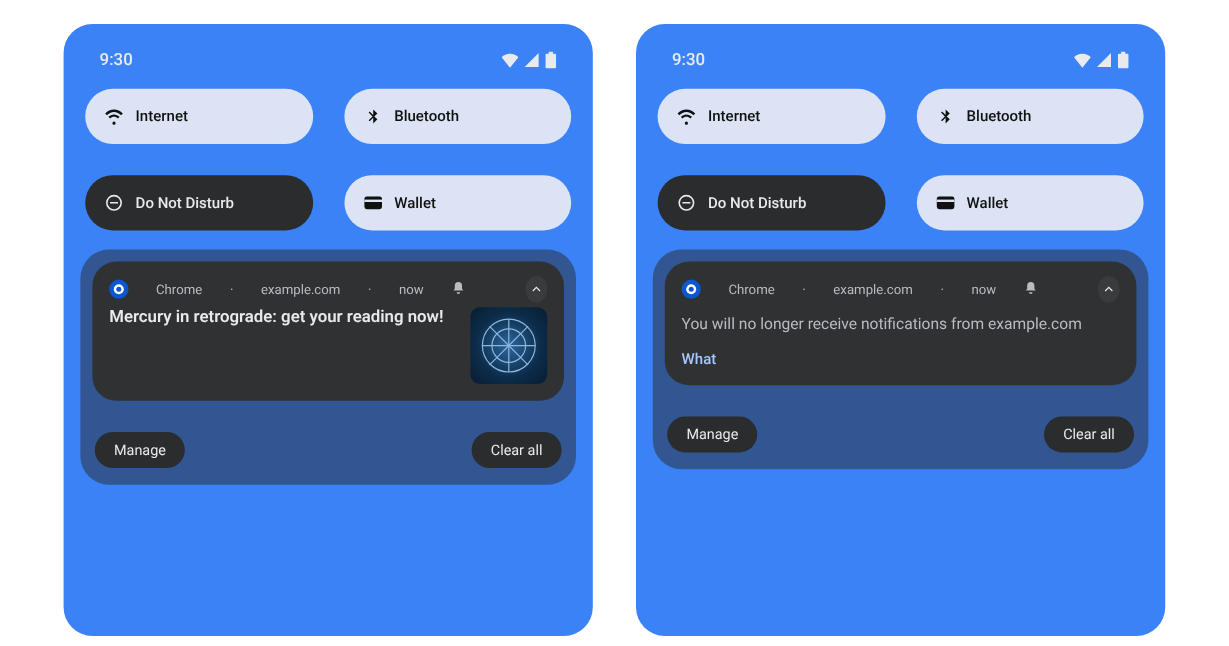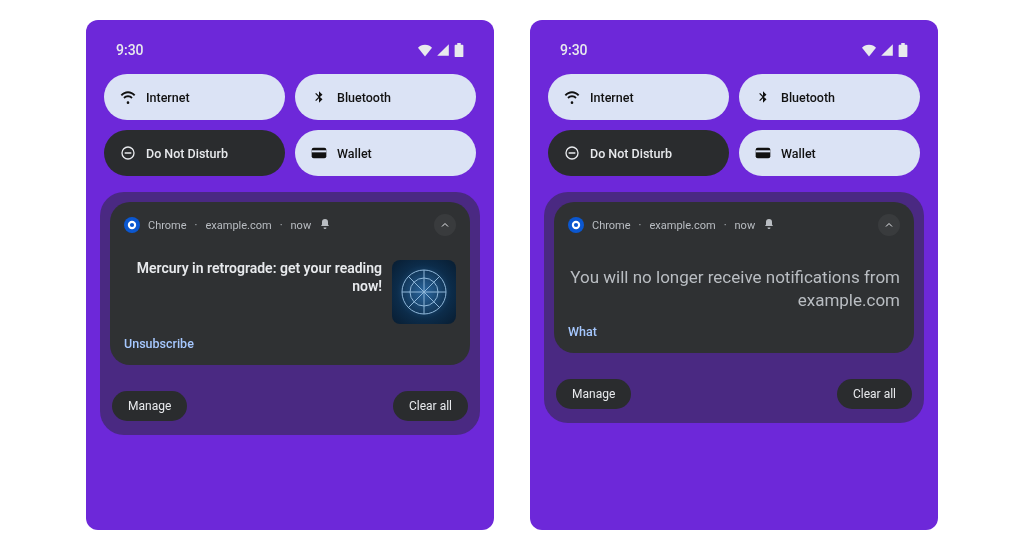--- a/index.html
+++ b/index.html
@@ -1,37 +1,37 @@
 <!DOCTYPE html>
 <html><head>
 <meta charset="utf-8">
 <style>
   * { box-sizing: border-box; margin: 0; padding: 0; }
   html, body { width: 1024px; height: 538px; background: #fff; font-family: -apple-system, Roboto, "Segoe UI", Arial, sans-serif; }
   .stage { position: relative; width: 1024px; height: 538px; display: flex; justify-content: center; gap: 36px; padding-top: 20px; }
-  .phone { width: 408px; height: 510px; background: #6d28d9; border-radius: 12px; position: relative; overflow: hidden; padding: 10px 12px 0 12px; }
+  .phone { width: 441px; height: 510px; background: #3b82f6; border-radius: 24px; position: relative; overflow: hidden; padding: 10px 12px 0 12px; }
   .statusbar { display: flex; justify-content: space-between; align-items: center; color: #e8eaed; font-size: 14px; font-weight: 500; padding: 12px 18px 8px 18px; }
   .status-icons { display: flex; gap: 4px; align-items: center; }
   .status-icons svg { display: block; }
-  .qs-grid { display: grid; grid-template-columns: 1fr 1fr; gap: 10px; padding: 8px 6px 12px 6px; }
+  .qs-grid { display: grid; grid-template-columns: 1fr 1fr; gap: 26px; padding: 8px 6px 12px 6px; }
   .qs-tile { height: 46px; border-radius: 23px; display: flex; align-items: center; gap: 10px; padding: 0 16px; font-size: 12.5px; font-weight: 500; }
   .qs-on { background: #dbe3f5; color: #111; }
   .qs-off { background: #2a2c2e; color: #e8eaed; }
   .qs-tile .ic { width: 16px; height: 16px; display: flex; align-items: center; justify-content: center; flex-shrink: 0; }
   .shade-box { background: rgba(40,42,44,0.5); border-radius: 24px; margin: 4px 2px 0 2px; padding: 10px 10px 14px 10px; }
   .notif { background: #2f3133; border-radius: 20px; padding: 12px 14px 14px 14px; }
-  .notif-head { display: flex; align-items: center; gap: 8px; font-size: 11px; color: #b9bdc2; }
+  .notif-head { display: flex; align-items: center; gap: 23px; font-size: 11px; color: #b9bdc2; }
   .appicon { width: 16px; height: 16px; border-radius: 50%; background: #0b57d0; display: inline-flex; align-items: center; justify-content: center; flex-shrink: 0; }
   .head-grow { flex: 1; }
   .bell { color: #b9bdc2; }
   .caret { width: 22px; height: 22px; border-radius: 50%; display: flex; align-items: center; justify-content: center; background: rgba(255,255,255,0.05); margin-left: 4px;}
-  .notif-body { display: flex; gap: 10px; margin-top: 24px; text-align: right; }
+  .notif-body { display: flex; gap: 10px; margin-top: 4px; }
   .notif-text { flex: 1; color: #e8eaed; }
   .notif-title { font-size: 14px; font-weight: 600; line-height: 1.25; }
-  .notif-sub { font-size: 17px; color: #b9bdc2; margin-top: 6px; line-height: 1.35; }
+  .notif-sub { font-size: 13px; color: #b9bdc2; margin-top: 6px; line-height: 1.35; }
   .notif-thumb { width: 64px; height: 64px; border-radius: 8px; background: radial-gradient(circle at 50% 50%, #2b679f 0%, #0c2c4a 60%, #081c30 100%); display:flex; align-items:center; justify-content:center; }
   .notif-action { margin-top: 12px; color: #a6c8ff; font-size: 12.5px; font-weight: 500; }
   .shade-footer { display: flex; justify-content: space-between; margin-top: 26px; padding: 0 2px; }
   .chip { background: #2a2c2e; color: #e8eaed; font-size: 12px; padding: 8px 16px; border-radius: 18px; }
 </style>
 </head>
 <body>
 
 <div class="stage">
 
@@ -123,21 +123,20 @@
                 <circle cx="25" cy="25" r="14" fill="none" stroke="#8fb7d9" stroke-width="1"></circle>
                 <g stroke="#8fb7d9" stroke-width="1">
                   <line x1="25" y1="3" x2="25" y2="47"></line>
                   <line x1="3" y1="25" x2="47" y2="25"></line>
                   <line x1="9" y1="9" x2="41" y2="41"></line>
                   <line x1="41" y1="9" x2="9" y2="41"></line>
                 </g>
               </svg>
           </div>
         </div>
-        <div class="notif-action">Unsubscribe</div>
       </div>
       <div class="shade-footer">
         <div class="chip">Manage</div>
         <div class="chip">Clear all</div>
       </div>
     </div>
   </div>
 
   <div class="phone">
 

